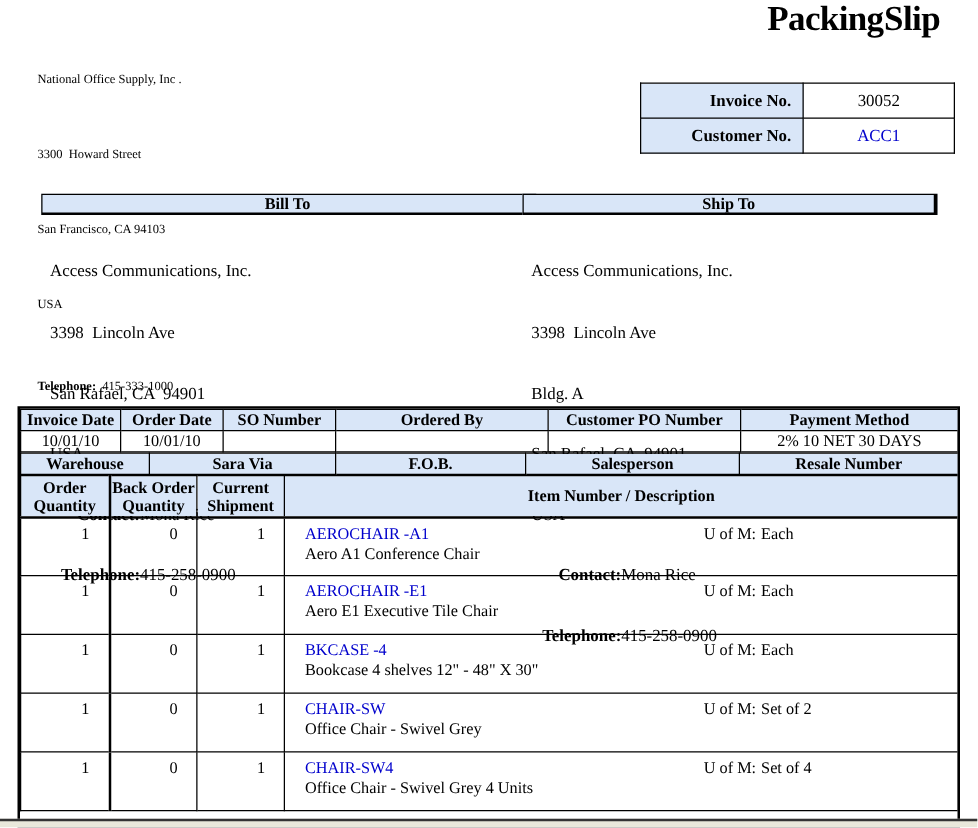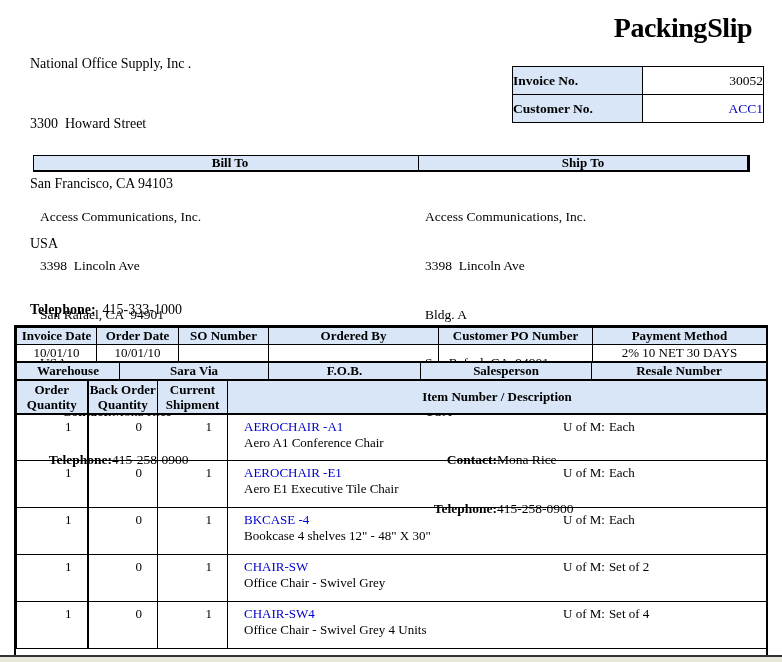--- a/index.html
+++ b/index.html
@@ -12,32 +12,32 @@
   html,body{width:782px;height:662px;overflow:hidden;}
   body{
     background:#ffffff;
     font-family:"Liberation Serif","DejaVu Serif",serif;
     color:#000;
     position:relative;
   }
   .abs{position:absolute;}
 
   
-  .company{left:30px;top:14px;font-size:14px;line-height:20px;white-space:pre-wrap;}
+  .company{left:30px;top:14px;font-size:10px;line-height:20px;white-space:pre-wrap;}
   .company .phone-row{margin-top:6px;}
   .b{font-weight:bold;}
 
   
-  .title{right:30px;top:12px;font-size:28px;font-weight:bold;word-spacing:-6px;letter-spacing:-0.5px;}
+  .title{right:30px;top:0;font-size:28px;font-weight:bold;word-spacing:-6px;letter-spacing:-0.5px;}
 
   
   .invoice-box{left:512px;top:66px;width:241px;border-collapse:collapse;table-layout:fixed;}
   .invoice-box th,.invoice-box td{border:1px solid var(--border);height:28px;font-size:13.5px;}
-  .invoice-box th{background:var(--header-bg);text-align:left;padding-right:9px;width:130px;}
-  .invoice-box td{text-align:right;width:121px;}
+  .invoice-box th{background:var(--header-bg);text-align:right;padding-right:9px;width:130px;}
+  .invoice-box td{text-align:center;width:121px;}
   .link{color:var(--link-blue);cursor:pointer;}
 
   
   .addr-bar{height:17px;background:var(--header-bg);border:1px solid var(--border);
             border-right-width:3px;border-bottom-width:2px;
             text-align:center;font-weight:bold;font-size:13px;line-height:14px;top:155px;}
   .bar-bill{left:33px;width:396px;}
   .bar-ship{left:418px;width:332px;}
   .addr{top:177px;font-size:13.5px;line-height:16.2px;white-space:pre-wrap;}
   .addr-bill{left:40px;}

